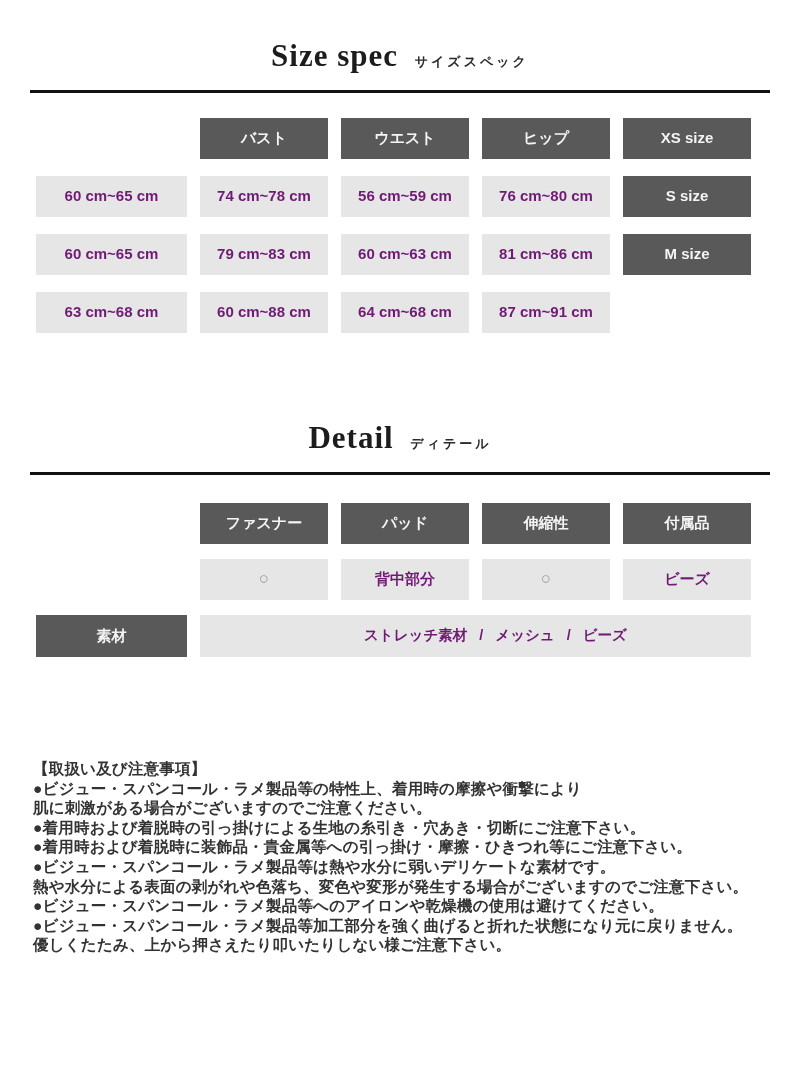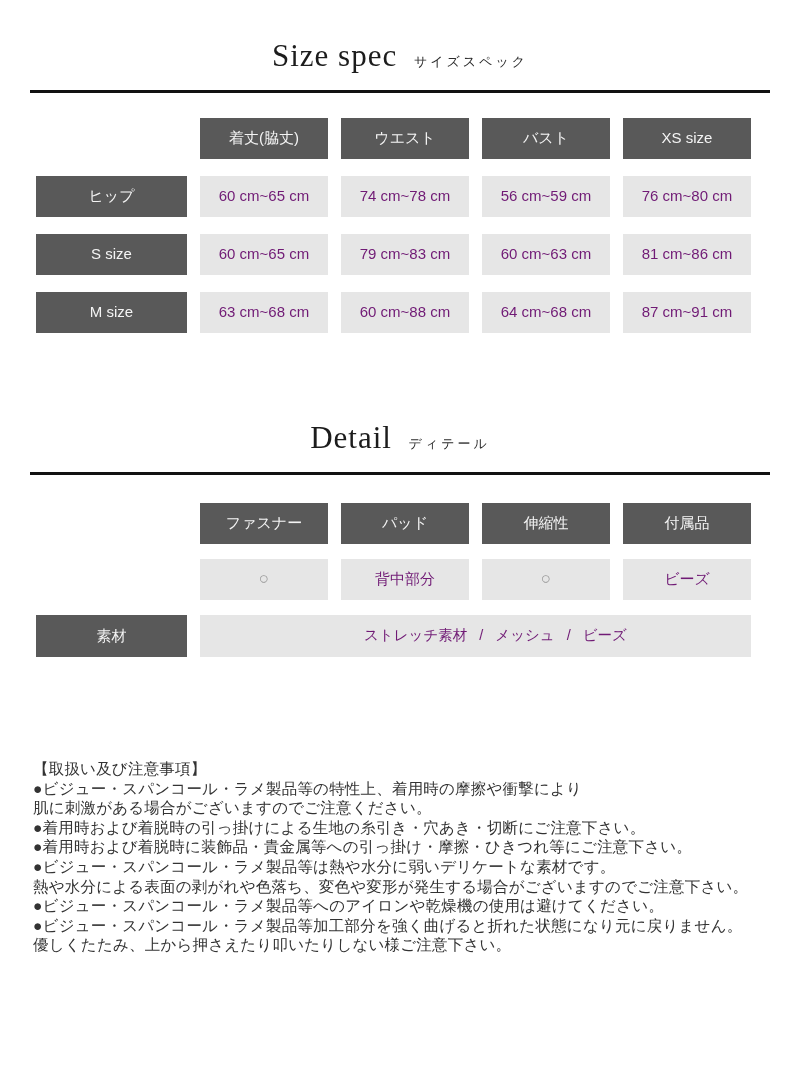--- a/index.html
+++ b/index.html
@@ -1,15 +1,15 @@
 <!DOCTYPE html>
 <html><head>
 <meta charset="utf-8">
 <style>
-  * { margin: 0; padding: 0; box-sizing: border-box; }
+  * { margin: 0; padding: 0; box-sizing: border-box; font-weight: bold; }
   html, body { background: #ffffff; }
   body { font-family: "Liberation Sans", sans-serif; }
   .page {
     position: relative;
     width: 800px;
     height: 1067px;
     background: #ffffff;
     overflow: hidden;
   }
   
@@ -97,26 +97,25 @@
   <section>
     <h2 class="section-title size-title">
       <span class="title-en">Size spec</span>
       <span class="title-ja">サイズスペック</span>
     </h2>
     <div class="title-rule"></div>
 
     <div class="grid size-grid">
 
       <div class="cell"></div>
-      <div class="cell cell-dark">着丈(脇丈)</div>
+      <div class="cell cell-dark">バスト</div>
       <div class="cell cell-dark">ウエスト</div>
-      <div class="cell cell-dark">バスト</div>
+      <div class="cell cell-dark">ヒップ</div>
+
       <div class="cell cell-dark">XS size</div>
-
-      <div class="cell cell-dark">ヒップ</div>
       <div class="cell cell-light">60 cm~65 cm</div>
       <div class="cell cell-light">74 cm~78 cm</div>
       <div class="cell cell-light">56 cm~59 cm</div>
       <div class="cell cell-light">76 cm~80 cm</div>
 
       <div class="cell cell-dark">S size</div>
       <div class="cell cell-light">60 cm~65 cm</div>
       <div class="cell cell-light">79 cm~83 cm</div>
       <div class="cell cell-light">60 cm~63 cm</div>
       <div class="cell cell-light">81 cm~86 cm</div>

